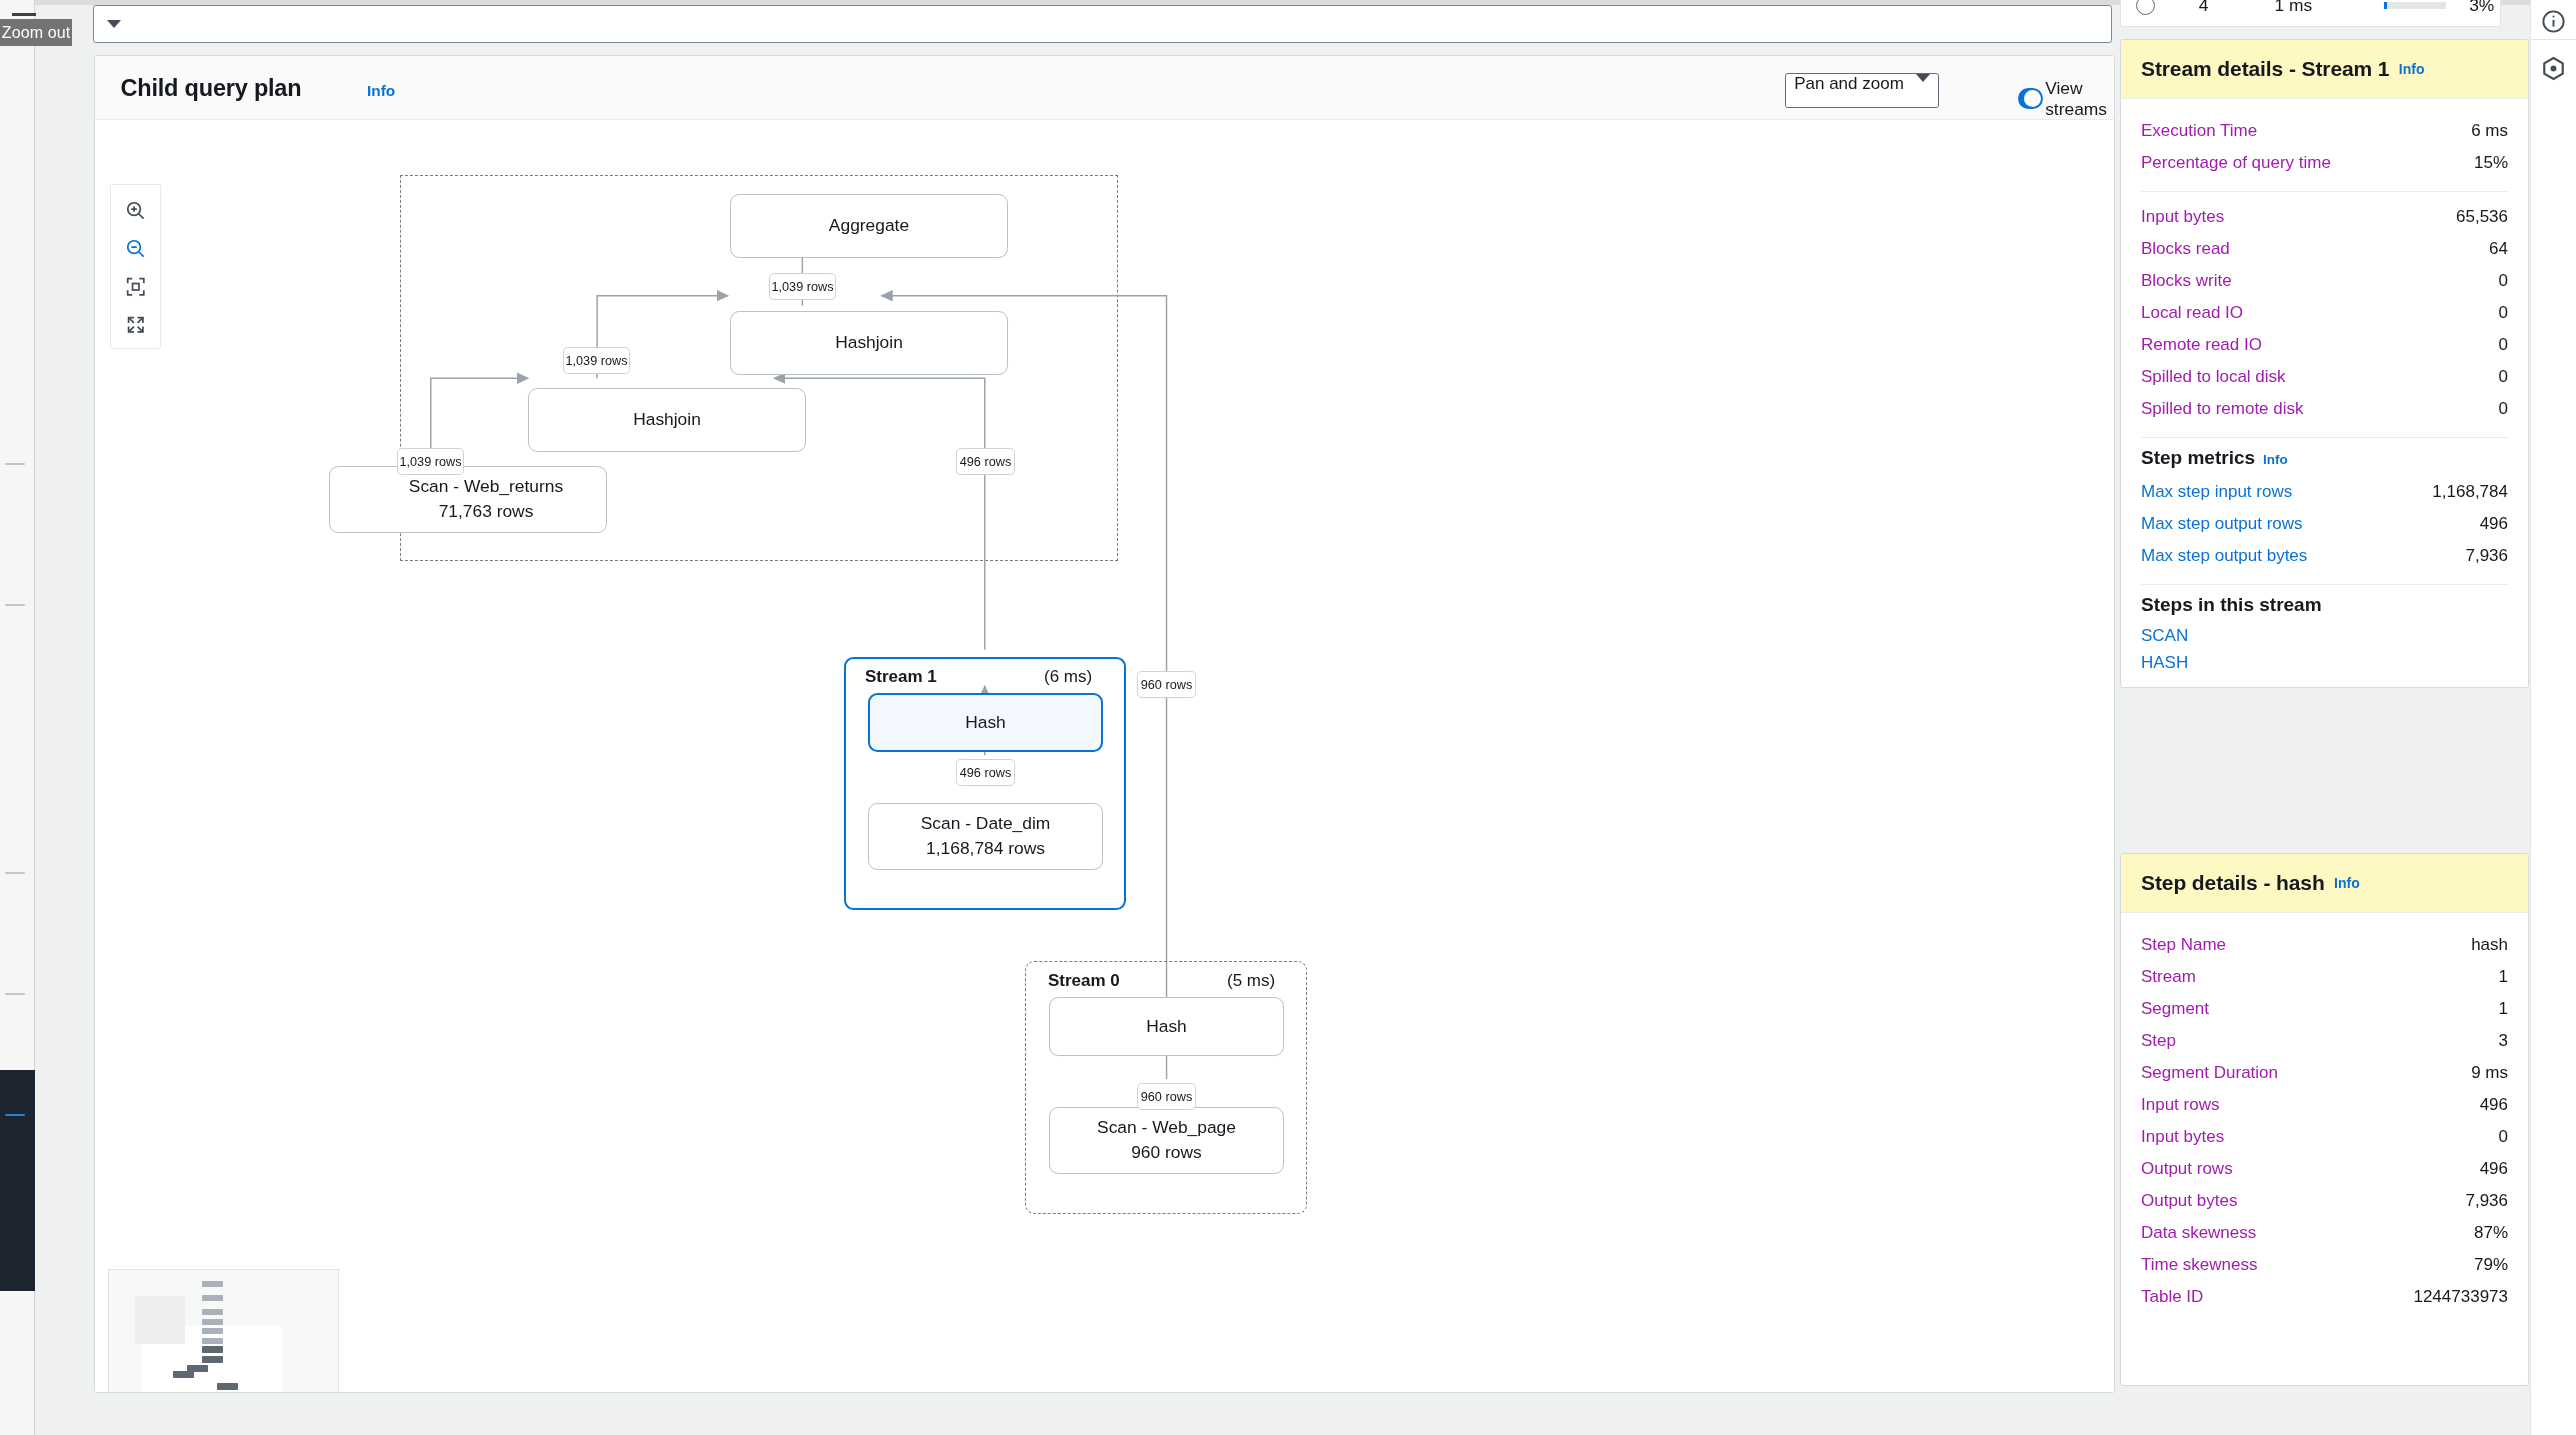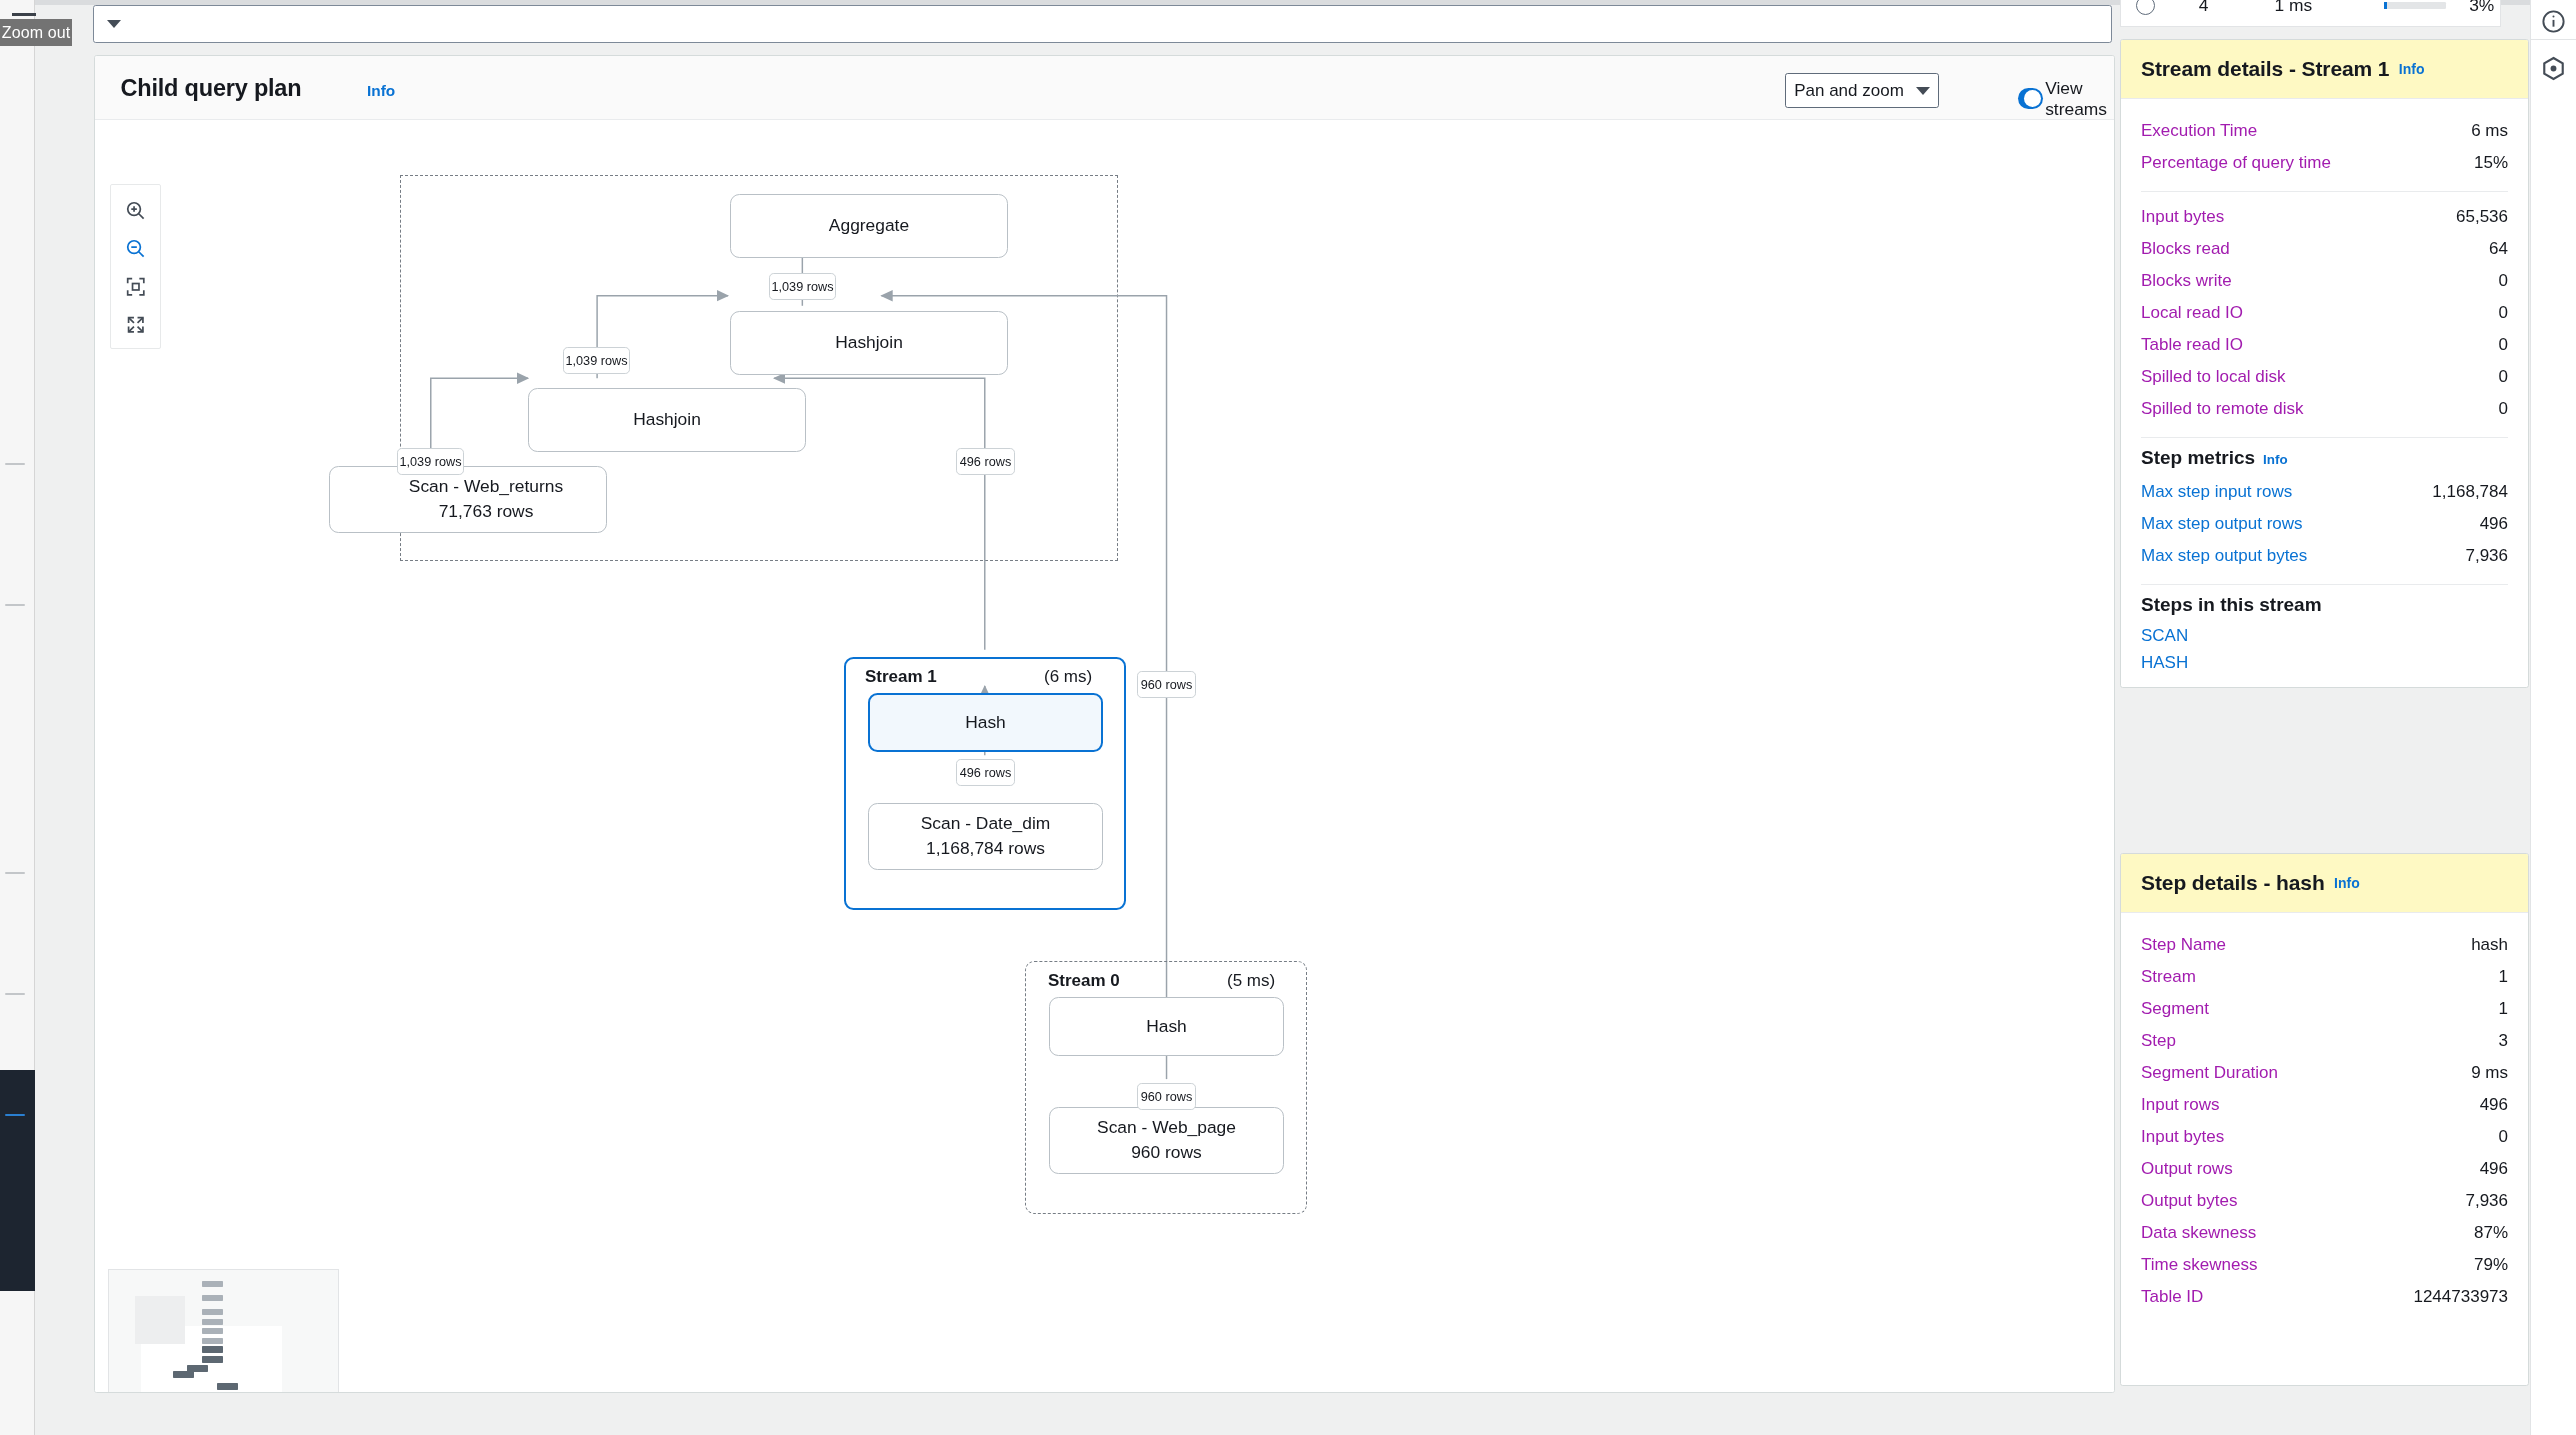--- a/index.html
+++ b/index.html
@@ -72,21 +72,21 @@
     position: absolute; left: 25.5px; top: 19px;
     font-size: 23.5px; font-weight: bold; color: #16191f; letter-spacing: -0.2px;
   }
   .plan-info-link {
     position: absolute; left: 272px; top: 25.5px;
     font-size: 15.4px; font-weight: bold; color: #0972d3;
   }
   .pan-zoom-btn {
     position: absolute; left: 1690px; top: 17.4px; width: 154px; height: 35px;
     border: 1.3px solid #5f6b7a; border-radius: 2.7px; background: #ffffff;
-    display: flex; align-items: center; justify-content: center; gap: 12px;
+    display: flex; align-items: flex-start; justify-content: center; gap: 12px;
   }
   .pan-zoom-btn span { font-size: 17px; color: #16191f; }
   .toggle-wrap {
     position: absolute; left: 1923px; top: 21.5px;
     display: flex; align-items: center; gap: 2px;
   }
   .toggle {
     width: 36px; height: 21.5px; border-radius: 10.7px; background: #0972d3; position: relative;
   }
   .toggle::after {
@@ -422,21 +422,21 @@
         </div>
         <div class="kv">
           <span class="k">Blocks write</span>
           <span class="v">0</span>
         </div>
         <div class="kv">
           <span class="k">Local read IO</span>
           <span class="v">0</span>
         </div>
         <div class="kv">
-          <span class="k">Table read IO</span>
+          <span class="k">Remote read IO</span>
           <span class="v">0</span>
         </div>
         <div class="kv">
           <span class="k">Spilled to local disk</span>
           <span class="v">0</span>
         </div>
         <div class="kv">
           <span class="k">Spilled to remote disk</span>
           <span class="v">0</span>
         </div>

